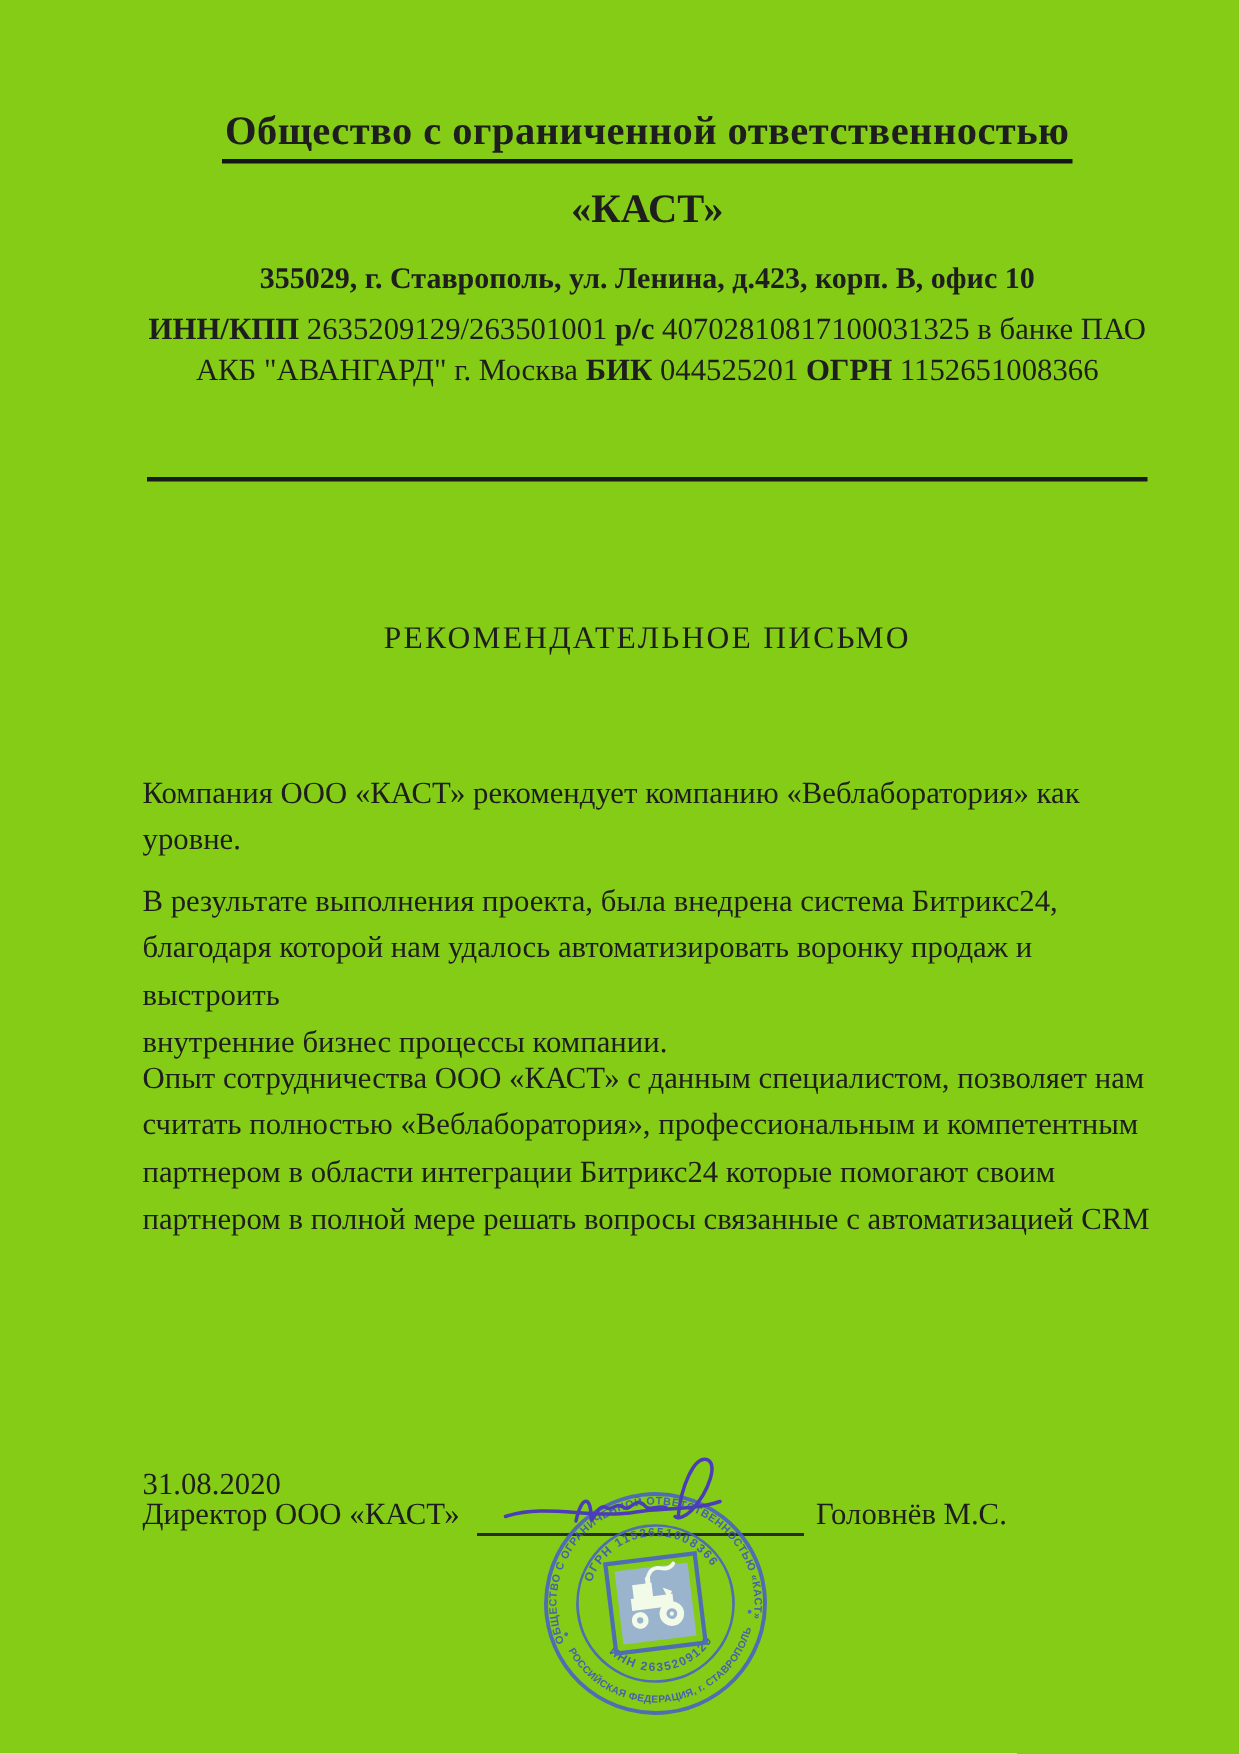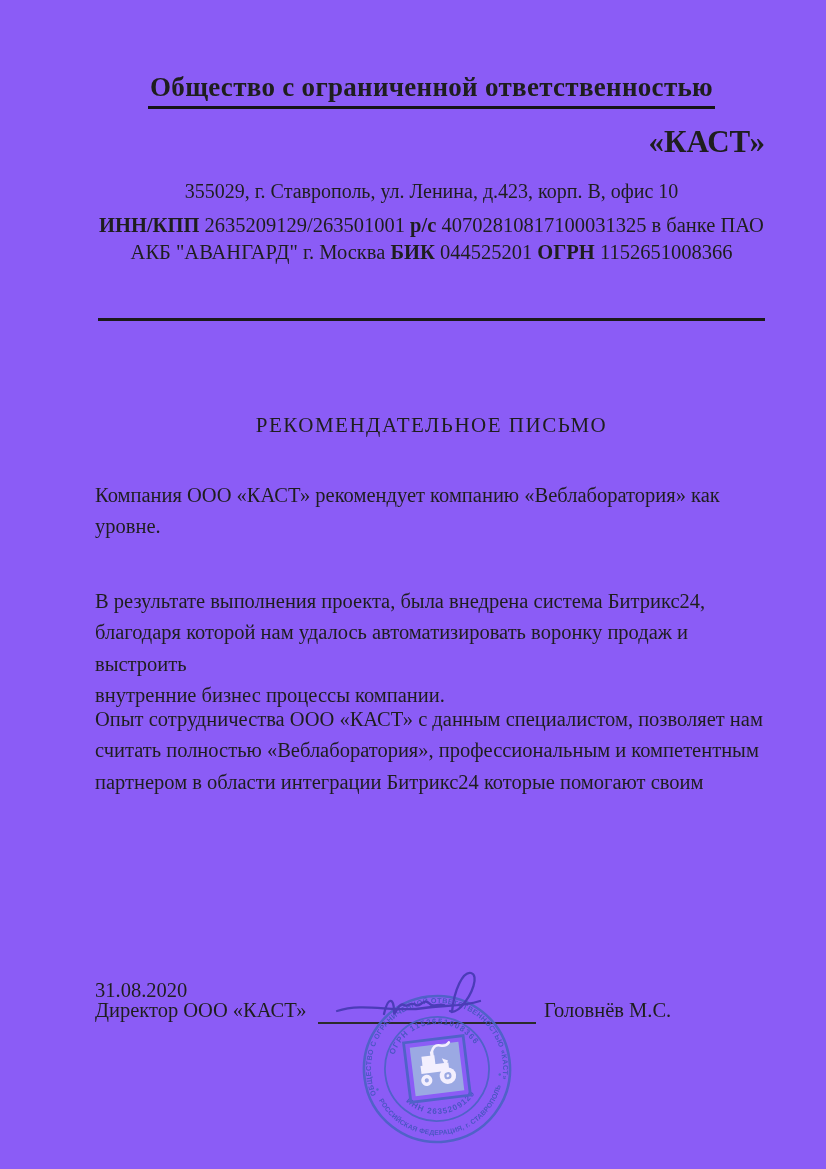--- a/index.html
+++ b/index.html
@@ -1,36 +1,36 @@
 <!DOCTYPE html>
 <html><head>
 <meta charset="utf-8">
 <style>
   html,body{margin:0;padding:0;background:#ffffff;}
   .page{
     position:relative;width:826px;height:1169px;margin:0 auto;
-    background:#8b5cf6;color:#1e1e1e;overflow:hidden;
+    background:#84cc16;color:#1e1e1e;overflow:hidden;
     font-family:"Liberation Serif", serif;
   }
   
   .letterhead{position:absolute;left:98px;top:72px;width:667px;text-align:center;}
   .org-type{display:inline-block;font-size:27px;font-weight:bold;
     border-bottom:3px solid #151515;padding:0 2px 3px 2px;letter-spacing:0.3px;}
-  .org-name{font-size:31px;font-weight:bold;margin-top:15px;text-align:right;}
-  .address{font-size:20px;font-weight:normal;margin-top:20px;}
+  .org-name{font-size:27px;font-weight:bold;margin-top:15px;}
+  .address{font-size:20px;font-weight:bold;margin-top:20px;}
   .req{font-size:20.5px;margin-top:9px;line-height:27px;}
   .req b{font-weight:bold;}
   .contacts{font-size:20px;margin-top:11px;}
   .email{text-decoration:underline;}
   .divider{position:absolute;left:98px;top:318px;width:667px;height:3px;background:#1a1a1a;}
   
   .letter-title{position:absolute;left:98px;top:413px;width:667px;text-align:center;
     font-size:21px;letter-spacing:1.5px;}
   .para{position:absolute;left:95px;width:678px;font-size:20.5px;line-height:31.4px;}
-  .para-1{top:480px;}
+  .para-1{top:514px;}
   .para-2{top:586px;}
   .para-3{top:704px;}
   
   .date{position:absolute;left:95px;top:979px;font-size:20.5px;}
   .sig-label{position:absolute;left:95px;top:999px;font-size:20.5px;}
   .sig-line{position:absolute;left:318px;top:1022px;width:218px;height:0;
     border-top:2px solid #2b2b2b;z-index:1;}
   .sig-name{position:absolute;left:544px;top:999px;font-size:20.5px;}
   .stamp{position:absolute;left:361px;top:993px;width:152px;height:152px;
     opacity:0.9;z-index:2;}
@@ -75,20 +75,21 @@
   </div>
   <div class="para para-2">
     <div>В результате выполнения проекта, была внедрена система Битрикс24,</div>
     <div>благодаря которой нам удалось автоматизировать воронку продаж и выстроить</div>
     <div>внутренние бизнес процессы компании.</div>
   </div>
   <div class="para para-3">
     <div>Опыт сотрудничества ООО «КАСТ» с данным специалистом, позволяет нам</div>
     <div>считать полностью «Веблаборатория», профессиональным и компетентным</div>
     <div>партнером в области интеграции Битрикс24 которые помогают своим</div>
+    <div>партнером в полной мере решать вопросы связанные с автоматизацией CRM</div>
   </div>
 
   <div class="date">31.08.2020</div>
   <div class="sig-label">Директор ООО «КАСТ»</div>
   <div class="sig-line"></div>
   <div class="sig-name">Головнёв М.С.</div>
 
   <svg class="stamp" viewBox="0 0 152 152" xmlns="http://www.w3.org/2000/svg">
     <g transform="rotate(-7 76 76)">
       <circle cx="76" cy="76" r="73" fill="none" stroke="#4a63c4" stroke-width="2.6"></circle>

